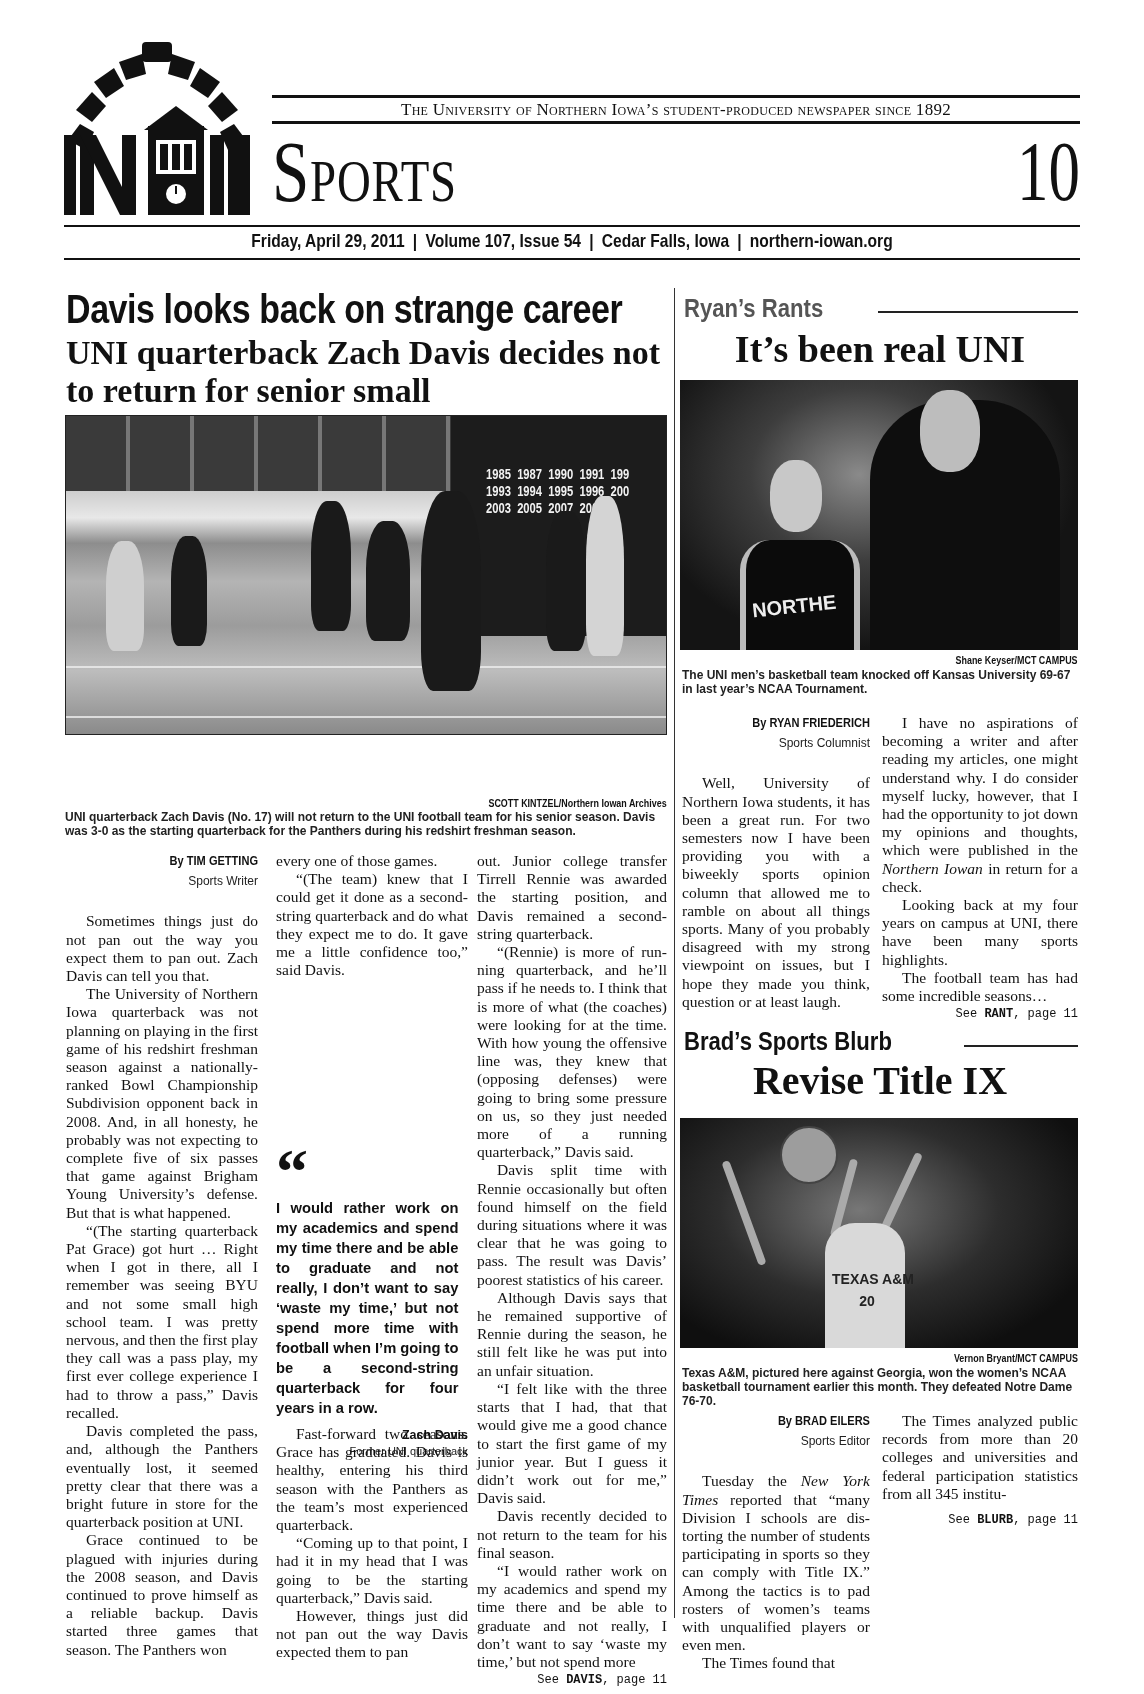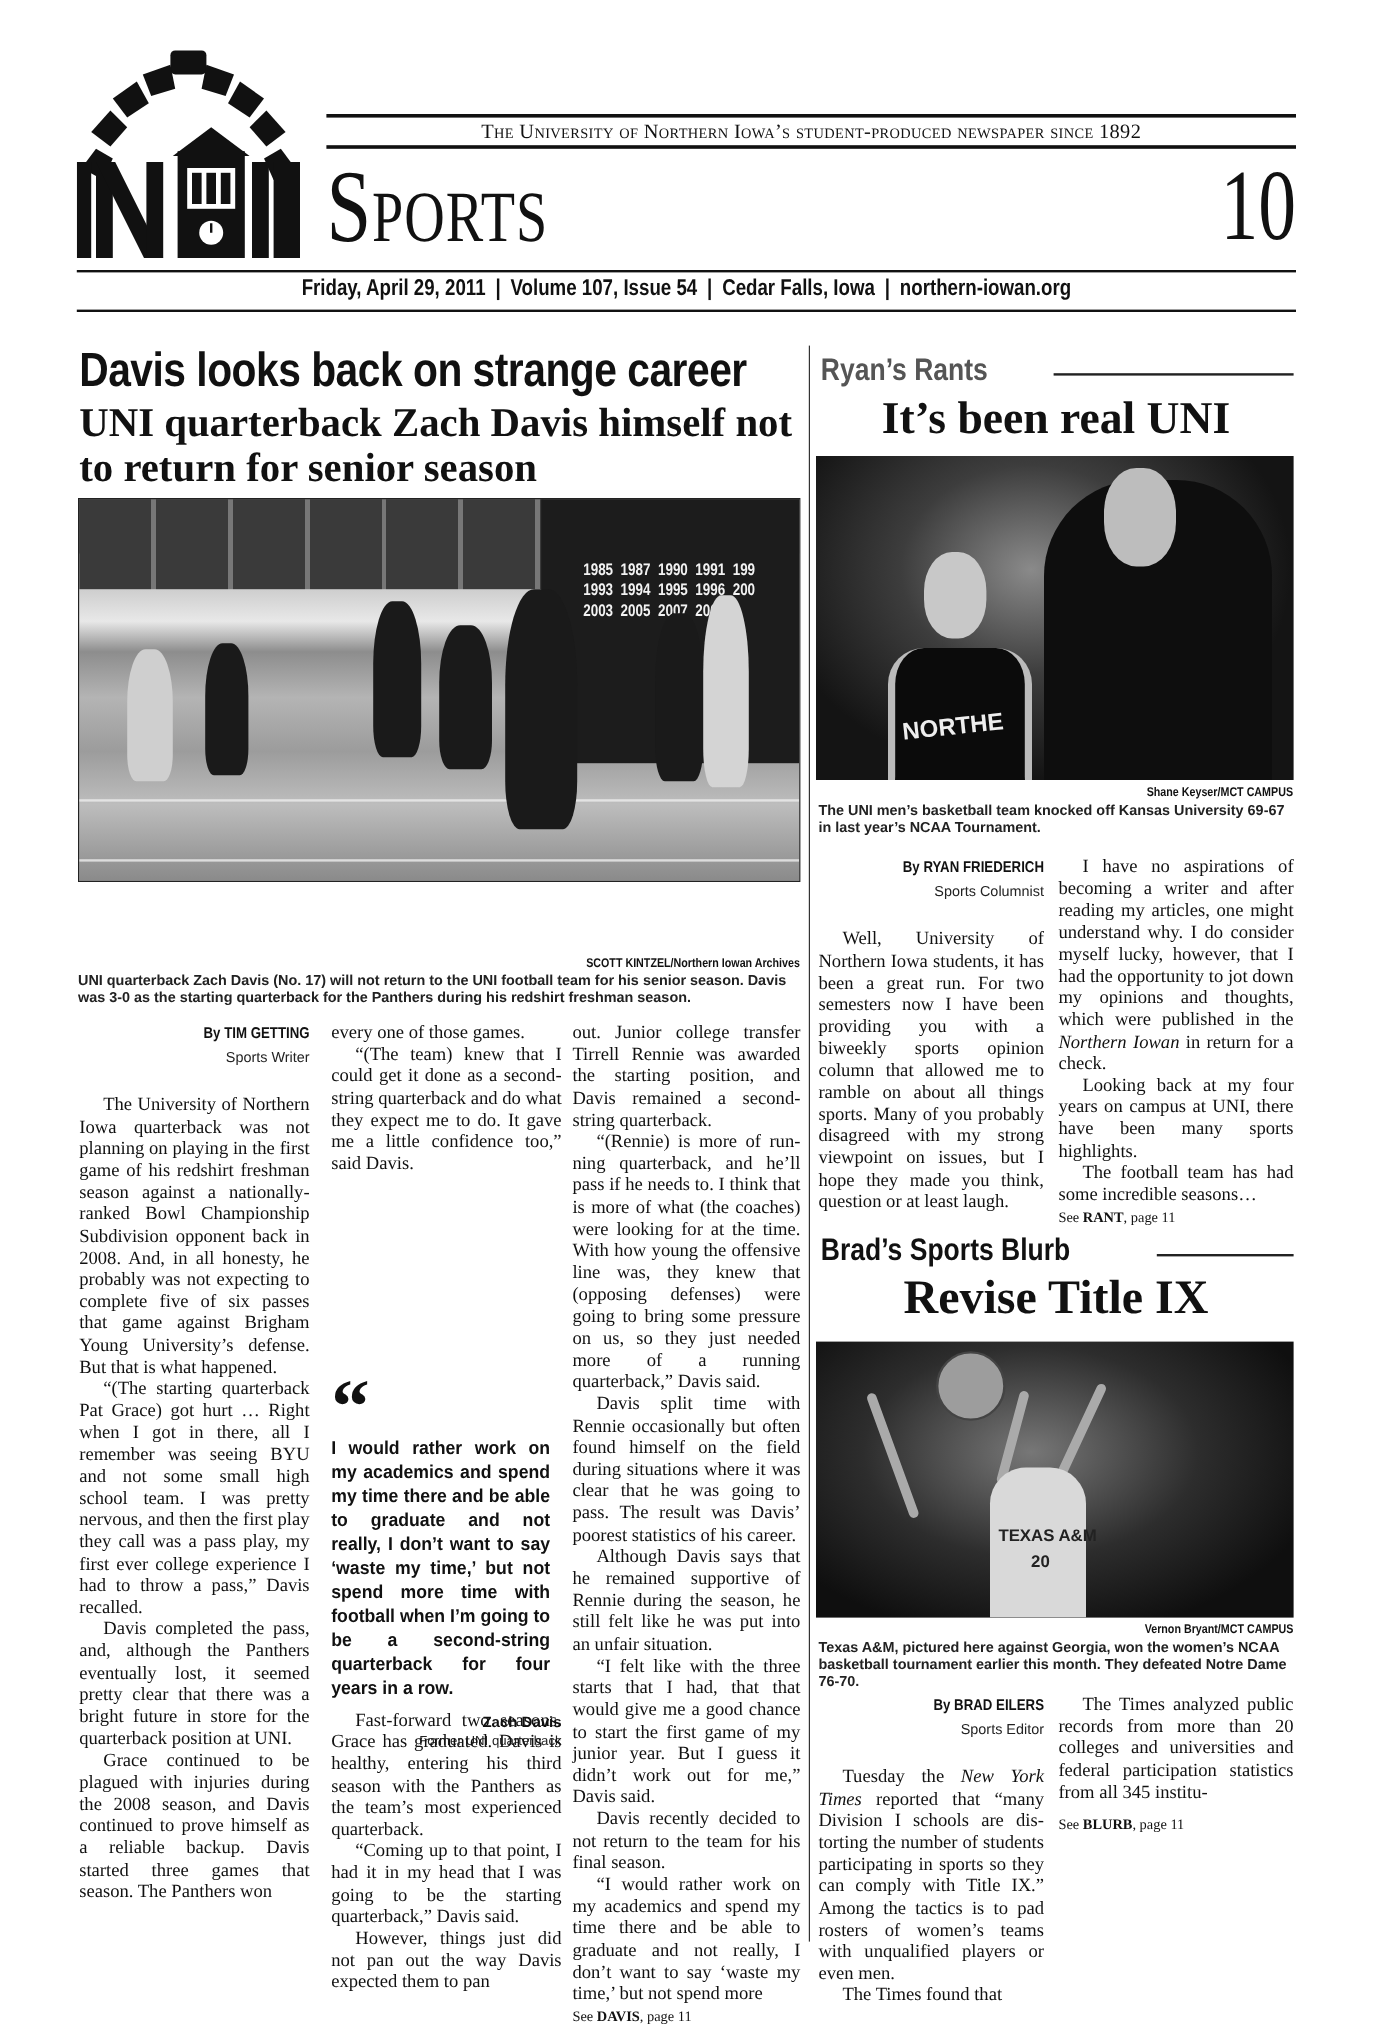--- a/index.html
+++ b/index.html
@@ -48,21 +48,21 @@
                   transform: scaleX(0.85); transform-origin: right top; text-align: right; white-space: nowrap; }
   .photo-caption { position: absolute; font-family: "Liberation Sans", sans-serif; font-size: 12px; line-height: 14px; color: #222; font-weight: bold; }
 
   .col { position: absolute; font-family: "Liberation Serif", serif; font-size: 15.5px; line-height: 18.2px;
          text-align: justify; hyphens: manual; }
   .col p { text-indent: 20px; }
   .col p.no-indent { text-indent: 0; }
   .byline { font-family: "Liberation Sans", sans-serif; text-align: right; }
   .byline .name { font-weight: bold; font-size: 13px; transform: scaleX(0.85); transform-origin: right; display: block; }
   .byline .role { font-size: 12px; display: block; margin-top: 2px; color: #222; }
-  .see-more { font-family: Liberation Serif, serif; font-size: 12px; }
+  .see-more { font-family: Liberation Mono, monospace; font-size: 12px; text-align: right; }
   .see-more b { font-weight: bold; }
 
   .pullquote { position: absolute; left: 276px; top: 1148px; width: 192px; font-family: "Liberation Sans", sans-serif; }
   .pullquote .mark { font-family: "Liberation Serif", serif; font-weight: bold; font-size: 64px; line-height: 48px; height: 40px; overflow: hidden; }
   .pullquote .qtext { font-weight: bold; font-size: 15.5px; line-height: 20px; text-align: justify; margin-top: 10px;
                       transform: scaleX(0.95); transform-origin: left top; }
   .pullquote .qname { font-weight: bold; font-size: 12.5px; text-align: right; margin-top: 10px; }
   .pullquote .qrole { font-size: 11px; text-align: right; margin-top: 3px; color: #222; }
 
   .vdivider { position: absolute; left: 674px; top: 288px; width: 1px; height: 1330px; background: #333; }
@@ -134,21 +134,21 @@
 <div class="section-title">Sports</div>
 <div class="page-number">10</div>
 
 <div class="dateline-rule-top"></div>
 <div class="dateline">
   <span>Friday, April 29, 2011</span><span class="sep">|</span><span>Volume 107, Issue 54</span><span class="sep">|</span><span>Cedar Falls, Iowa</span><span class="sep">|</span><span>northern-iowan.org</span>
 </div>
 <div class="dateline-rule-bot"></div>
 
 <h1 class="main-headline">Davis looks back on strange career</h1>
-<h2 class="main-deck">UNI quarterback Zach Davis himself not to return for senior season</h2>
+<h2 class="main-deck">UNI quarterback Zach Davis decides not to return for senior small</h2>
 
 <div class="photo photo-football">
   <div class="windows"></div>
   <div class="wall"></div>
   <div class="years">1985  1987  1990  1991  199
 1993  1994  1995  1996  200
 2003  2005  2007  2008</div>
   <div class="yardline" style="top:250px"></div>
   <div class="yardline" style="top:300px"></div>
   <div class="yardline" style="top:345px"></div>
@@ -162,20 +162,21 @@
 </div>
 <div class="photo-credit" style="right:477px;top:797px">SCOTT KINTZEL/Northern Iowan Archives</div>
 <p class="photo-caption" style="left:65px;top:810px;width:602px">UNI quarterback Zach Davis (No. 17) will not return to the UNI football team for his senior season. Davis was 3-0 as the starting quarterback for the Panthers during his redshirt freshman season.</p>
 
 <div class="col" style="left:66px;top:852px;width:192px">
   <div class="byline">
     <span class="name">By TIM GETTING</span>
     <span class="role">Sports Writer</span>
   </div>
   <div style="height:22px"></div>
+  <p>Sometimes things just do not pan out the way you expect them to pan out. Zach Davis can tell you that.</p>
   <p>The University of Northern Iowa quarter­back was not planning on playing in the first game of his redshirt freshman season against a nationally-ranked Bowl Championship Subdivision opponent back in 2008. And, in all honesty, he probably was not expect­ing to complete five of six passes that game against Brigham Young University’s defense. But that is what happened.</p>
   <p>“(The starting quarter­back Pat Grace) got hurt … Right when I got in there, all I remember was seeing BYU and not some small high school team. I was pretty nervous, and then the first play they call was a pass play, my first ever college experience I had to throw a pass,” Davis recalled.</p>
   <p>Davis completed the pass, and, although the Panthers eventually lost, it seemed pretty clear that there was a bright future in store for the quarterback position at UNI.</p>
   <p>Grace continued to be plagued with injuries during the 2008 season, and Davis continued to prove himself as a reliable backup. Davis started three games that season. The Panthers won</p>
 </div>
 
 <div class="col" style="left:276px;top:852px;width:192px">
   <p class="no-indent">every one of those games.</p>
   <p>“(The team) knew that I could get it done as a sec­ond-string quarterback and do what they expect me to do. It gave me a little confi­dence too,” said Davis.</p>
 </div>

